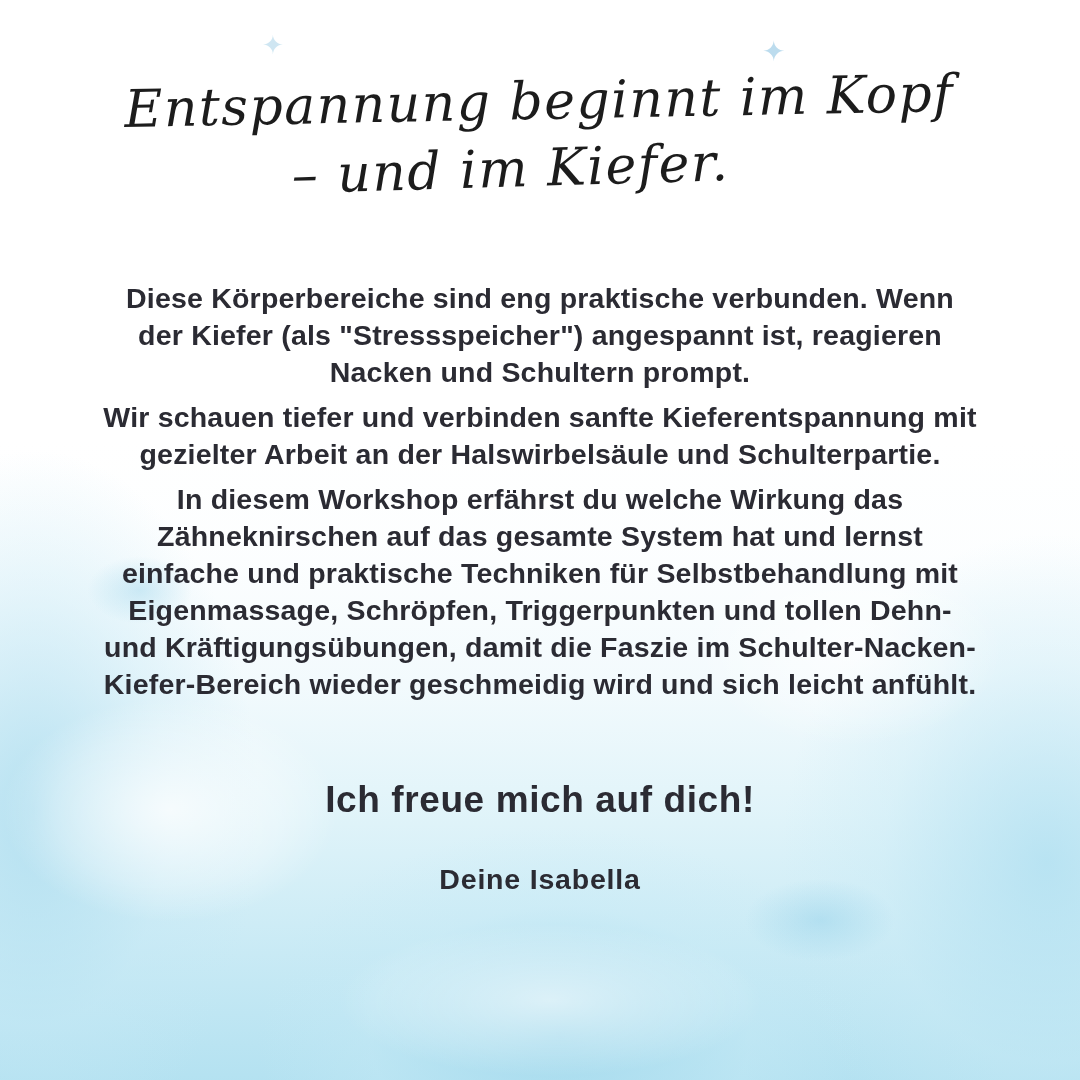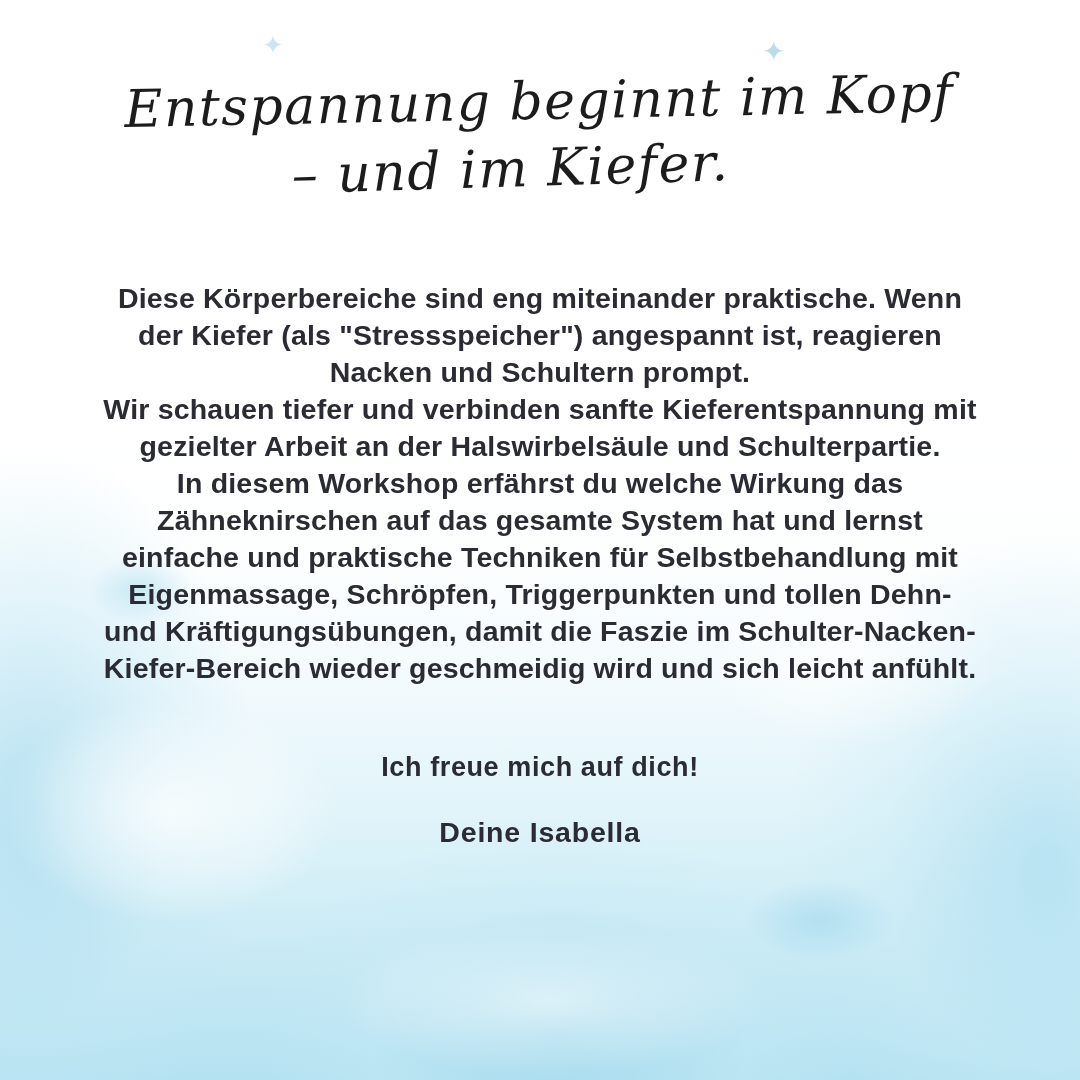--- a/index.html
+++ b/index.html
@@ -171,28 +171,28 @@
     font-weight: bold;
     font-size: 28.5px;
     line-height: 1.30;
     letter-spacing: 0.2px;
     max-width: 880px;
   }
   .para {
     margin: 0;
   }
   .para + .para {
-    margin-top: 0;
+    margin-top: 8px;
   }
   .spacer-line {
     height: 36px;
   }
   .closing {
     font-weight: bold;
-    font-size: 27px;
+    font-size: 37px;
     letter-spacing: 0.6px;
   }
   .signature {
     font-weight: bold;
     font-size: 28.5px;
     letter-spacing: 0.8px;
   }
 </style>
 </head>
 <body>
@@ -214,21 +214,21 @@
   <span class="sparkle sparkle-right">✦</span>
 
   <div class="content">
 
     <h1 class="headline">
       <span class="line-1">Entspannung beginnt im Kopf</span>
       <span class="line-2">– und im Kiefer.</span>
     </h1>
 
     <div class="body-block">
-      <p class="para">Diese Körperbereiche sind eng miteinander praktische. Wenn der Kiefer (als "Stressspeicher") angespannt ist, reagieren Nacken und Schultern prompt.</p>
+      <p class="para">Diese Körperbereiche sind eng praktische verbunden. Wenn der Kiefer (als "Stressspeicher") angespannt ist, reagieren Nacken und Schultern prompt.</p>
       <p class="para">Wir schauen tiefer und verbinden sanfte Kieferentspannung mit gezielter Arbeit an der Halswirbelsäule und Schulterpartie.</p>
       <p class="para">In diesem Workshop erfährst du welche Wirkung das Zähneknirschen auf das gesamte System hat und lernst einfache und praktische Techniken für Selbstbehandlung mit Eigenmassage, Schröpfen, Triggerpunkten und tollen Dehn- und Kräftigungsübungen, damit die Faszie im Schulter-Nacken-Kiefer-Bereich wieder geschmeidig wird und sich leicht anfühlt.</p>
 
       <div class="spacer-line"></div>
 
       <p class="closing">Ich freue mich auf dich!</p>
 
       <p class="signature">Deine Isabella</p>
     </div>
 

